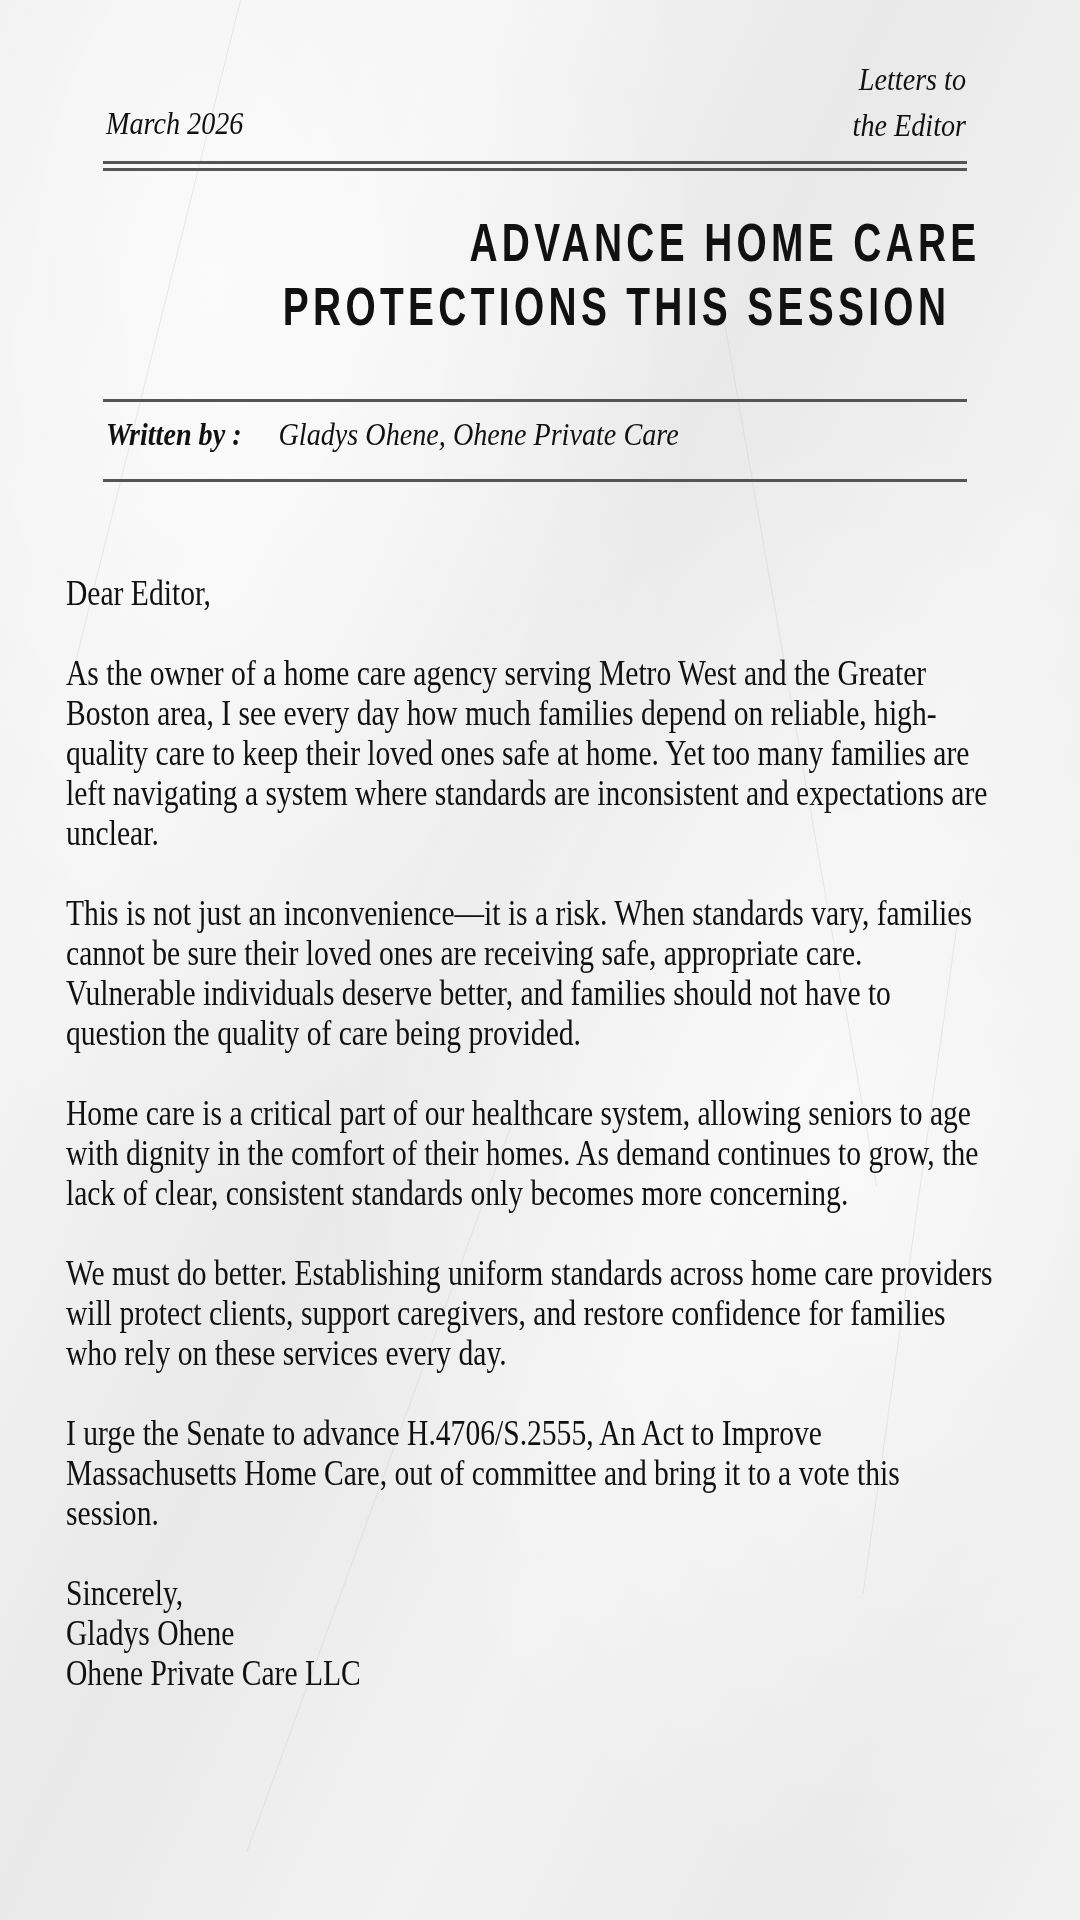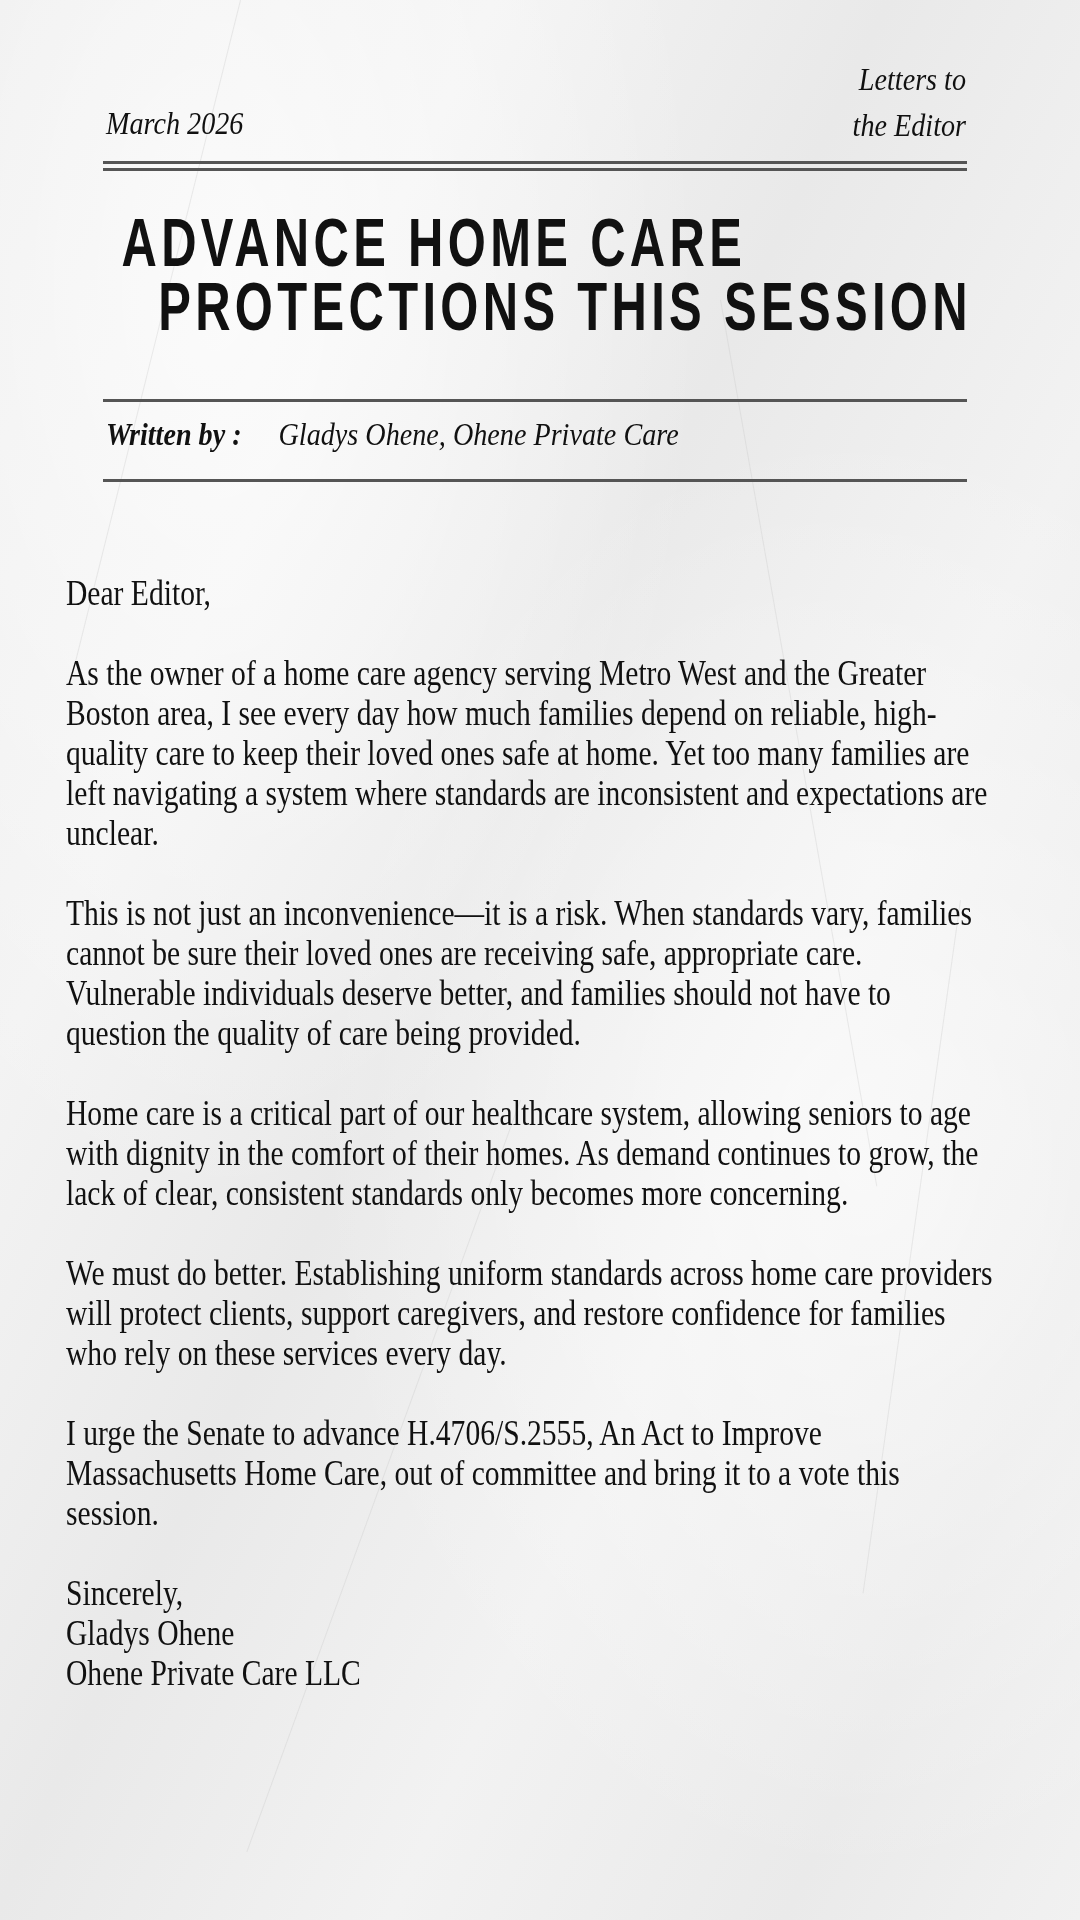--- a/index.html
+++ b/index.html
@@ -20,23 +20,23 @@
     position: absolute; left: 0; bottom: 6px; font-style: italic; font-size: 32px;
     transform: scaleX(0.88); transform-origin: left bottom;
   }
   .section-label {
     position: absolute; right: 0; top: 4px; text-align: right; font-style: italic;
     font-size: 32px; line-height: 46px; width: 220px;
     transform: scaleX(0.88); transform-origin: right top;
   }
   .rule { position: absolute; left: 103px; width: 864px; height: 3px; background: #555; }
   .headline {
-    position: absolute; left: 0; width: 1080px; top: 210px; text-align: left;
+    position: absolute; left: 0; width: 1080px; top: 210px; text-align: right;
     font-family: "Liberation Sans", "DejaVu Sans", sans-serif; font-weight: bold;
-    font-size: 68px; line-height: 64px; letter-spacing: 6px;
+    font-size: 54px; line-height: 64px; letter-spacing: 6px;
   }
   .headline span { display: inline-block; transform: scaleX(0.72); transform-origin: center; white-space: nowrap; }
   .byline {
     position: absolute; left: 106px; top: 416px; font-size: 32px; white-space: nowrap;
     transform: scaleX(0.88); transform-origin: left top;
   }
   .byline-label { font-weight: bold; font-style: italic; margin-right: 34px; }
   .byline-author { font-style: italic; }
   .letter {
     position: absolute; left: 66px; top: 574px; width: 1100px;

